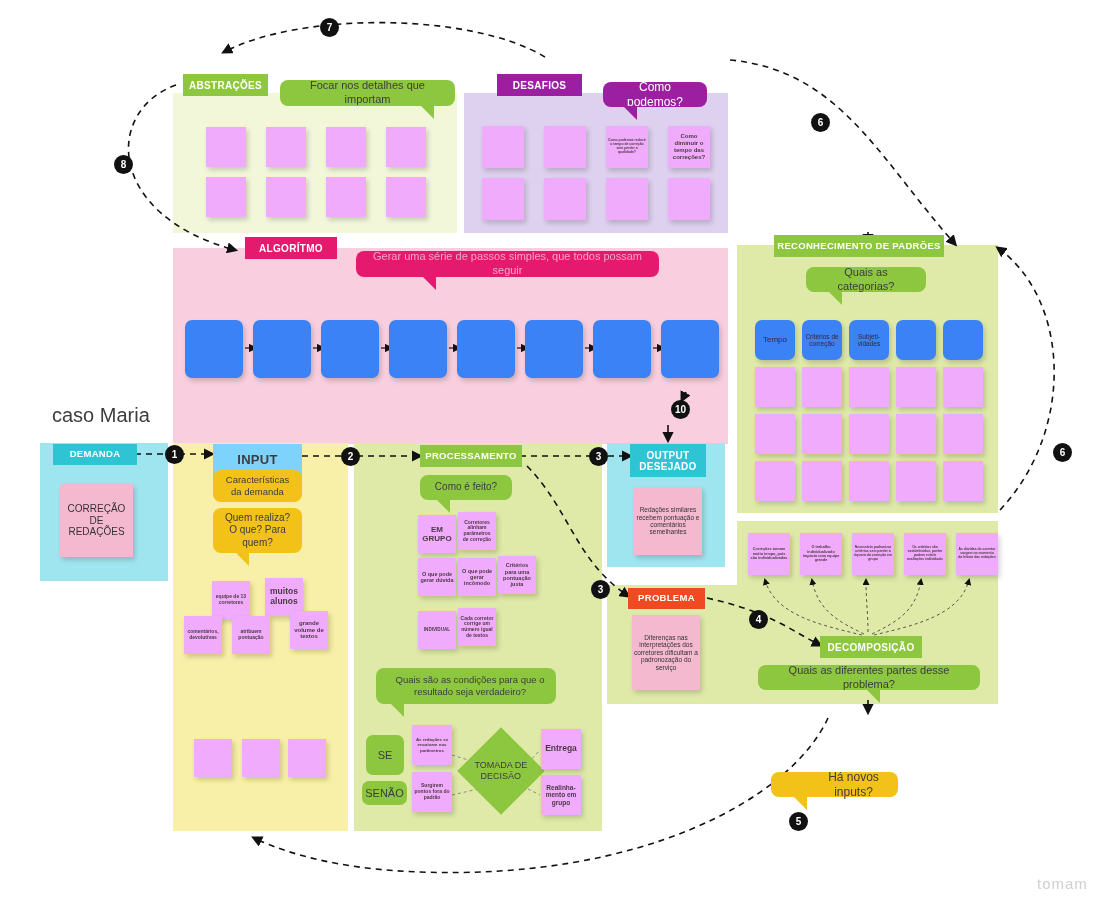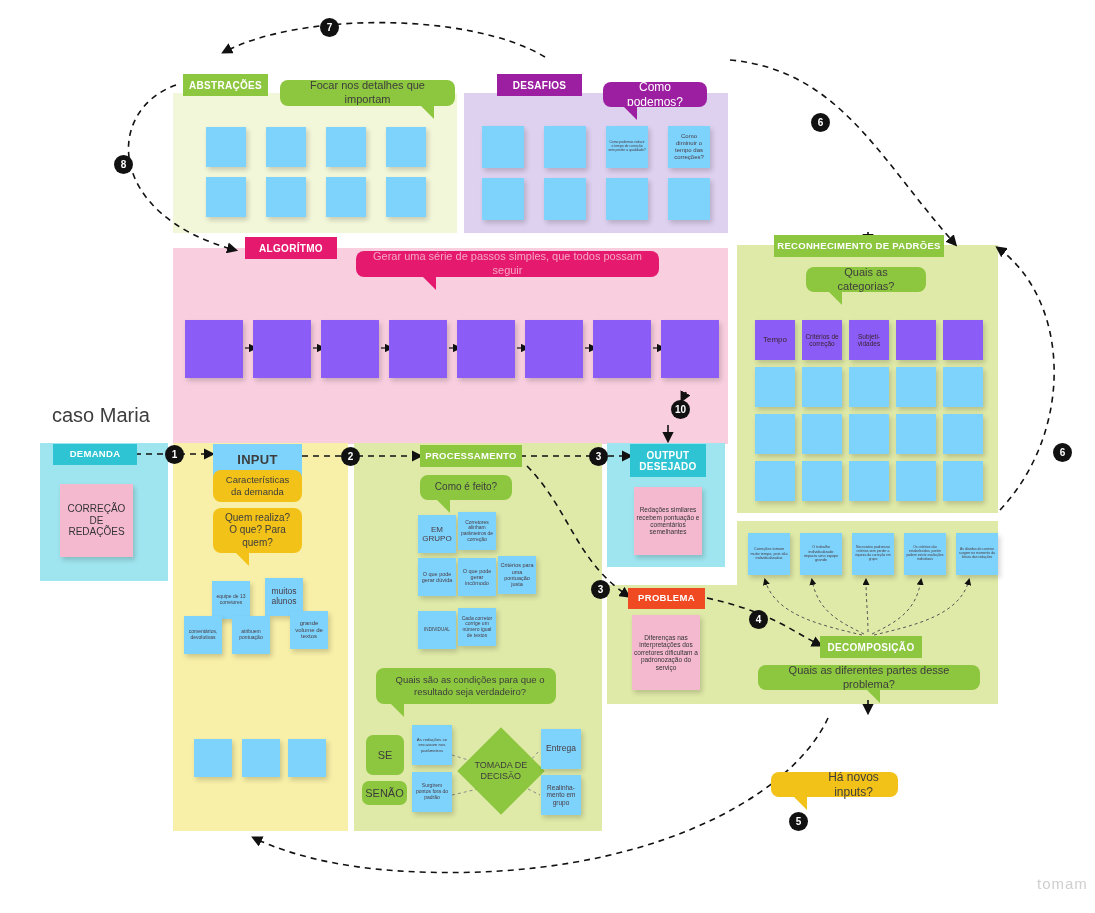--- a/index.html
+++ b/index.html
@@ -56,22 +56,22 @@
   .note {
     position: absolute;
     display: flex; align-items: center; justify-content: center;
     text-align: center;
     box-shadow: 2px 3px 5px rgba(0,0,0,.18);
     line-height: 1.15;
     overflow: hidden;
     word-break: break-word;
     padding: 2px;
   }
-  .note.palepink  { background: #7dd3fc; color: #4a3a42; }
-  .note.red       { background: #8b5cf6; color: #3a2630; }
+  .note.palepink  { background: #f0abfc; color: #4a3a42; font-weight: bold; }
+  .note.red       { background: #3b82f6; color: #3a2630; border-radius: 7px; }
   .note.rose      { background: #f4b9cf; color: #333; }
 
   .diamond {
     position: absolute;
     background: #8dc63f;
     display: flex; align-items: center; justify-content: center;
     text-align: center; color: #3d3d3d;
     transform: rotate(45deg);
   }
   .diamond > span { transform: rotate(-45deg); display: block; line-height: 1.25; }

